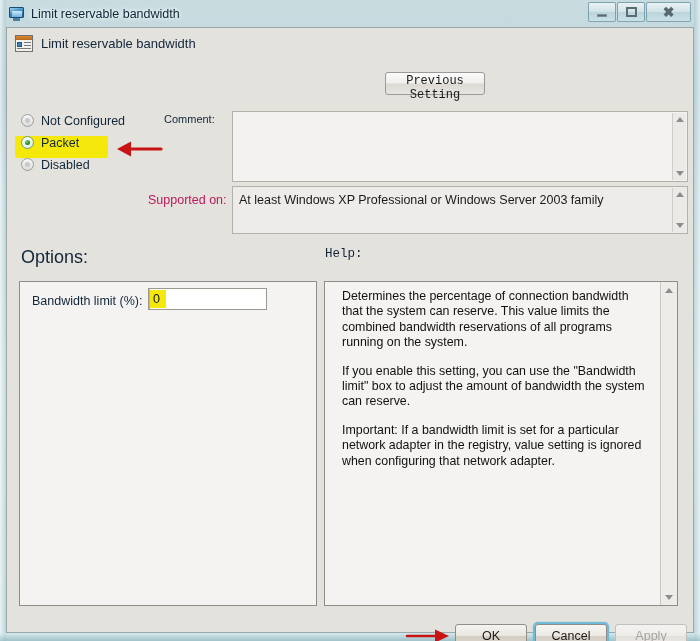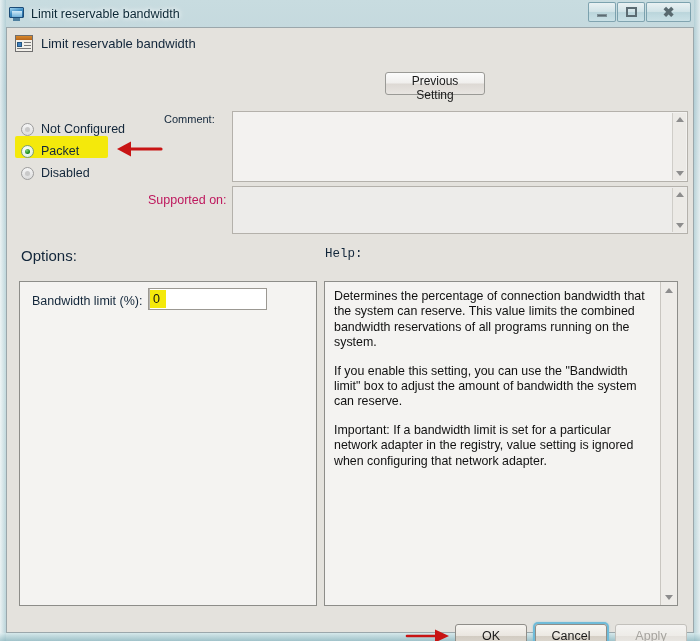--- a/index.html
+++ b/index.html
@@ -174,37 +174,37 @@
   .nav-btn {
     position: absolute;
     height: 23px;
     font-size: 12px;
     color: #1a1a1a;
     background: linear-gradient(180deg,#fbfbfb 0%,#f0efed 48%,#ddd9d4 52%,#e8e5e1 100%);
     border: 1px solid #9a9a96;
     border-radius: 3px;
     box-sizing: border-box;
     cursor: default;
-    font-family: Liberation Sans, sans-serif;
+    font-family: Liberation Mono, monospace;
   }
   #btn-previous-setting { left: 378px; top: 44px; width: 100px; }
   #btn-next-setting {
     left: 489px; top: 44px; width: 100px;
     background: linear-gradient(180deg,#f7f5f1 0%,#ece8e1 48%,#d6d0c6 52%,#e2ddd5 100%);
   }
 
   
   #state-group {
     position: absolute;
     left: 14px; top: 86px;
     width: 120px;
   }
   .radio-row {
     display: flex;
-    align-items: flex-end;
+    align-items: flex-start;
     height: 22px;
     position: relative;
     cursor: default;
   }
   .radio-row .hl {
     position: absolute;
     left: -6px; top: 0px;
     width: 93px; height: 22px;
     background: #f4e90b;
     z-index: 0;
@@ -315,21 +315,21 @@
     width:0;height:0;
     border-left:4px solid transparent;
     border-right:4px solid transparent;
     border-top:5px solid #8d8d8d;
   }
 
   
   #label-options {
     position: absolute;
     left: 14px; top: 219px;
-    font-size: 15px;
+    font-size: 18px;
     color: #12263a;
   }
   #label-help {
     position: absolute;
     left: 318px; top: 219px;
     font-size: 12.5px;
     color: #12263a;
     font-family: Liberation Mono, monospace;
   }
 
@@ -415,21 +415,21 @@
   #help-text {
     flex: 1 1 auto;
     padding: 7px 9px 7px 9px;
     font-size: 12.4px;
     line-height: 15.4px;
     color: #111;
     overflow: hidden;
     box-sizing: border-box;
   }
   #help-text p {
-    margin: 0 0 13px 0;
+    margin: 0 0 13px 8px;
   }
   #help-text p:last-child { margin-bottom: 0; }
   #help-scroll {
     width: 17px;
     flex: 0 0 auto;
     background: #eeece8;
     border-left: 1px solid #c9c6c0;
     position: relative;
     box-sizing: border-box;
   }
@@ -556,20 +556,21 @@
     <div id="supported-box">
       <div class="mini-scroll">
         <div class="arr up">
             <div class="tri-up"></div>
           </div>
         <div class="arr dn">
             <div class="tri-dn"></div>
           </div>
       </div>
     </div>
+    <div id="supported-text">At least Windows XP Professional or Windows Server 2003 family</div>
 
     <div id="label-options">Options:</div>
     <div id="label-help">Help:</div>
 
     <div id="options-panel">
       <div id="bandwidth-label">Bandwidth limit (%):</div>
       <div id="spin-wrap">
         <div id="spin-highlight"></div>
         <div id="spin-value">0</div>
         <div id="spin-buttons">

